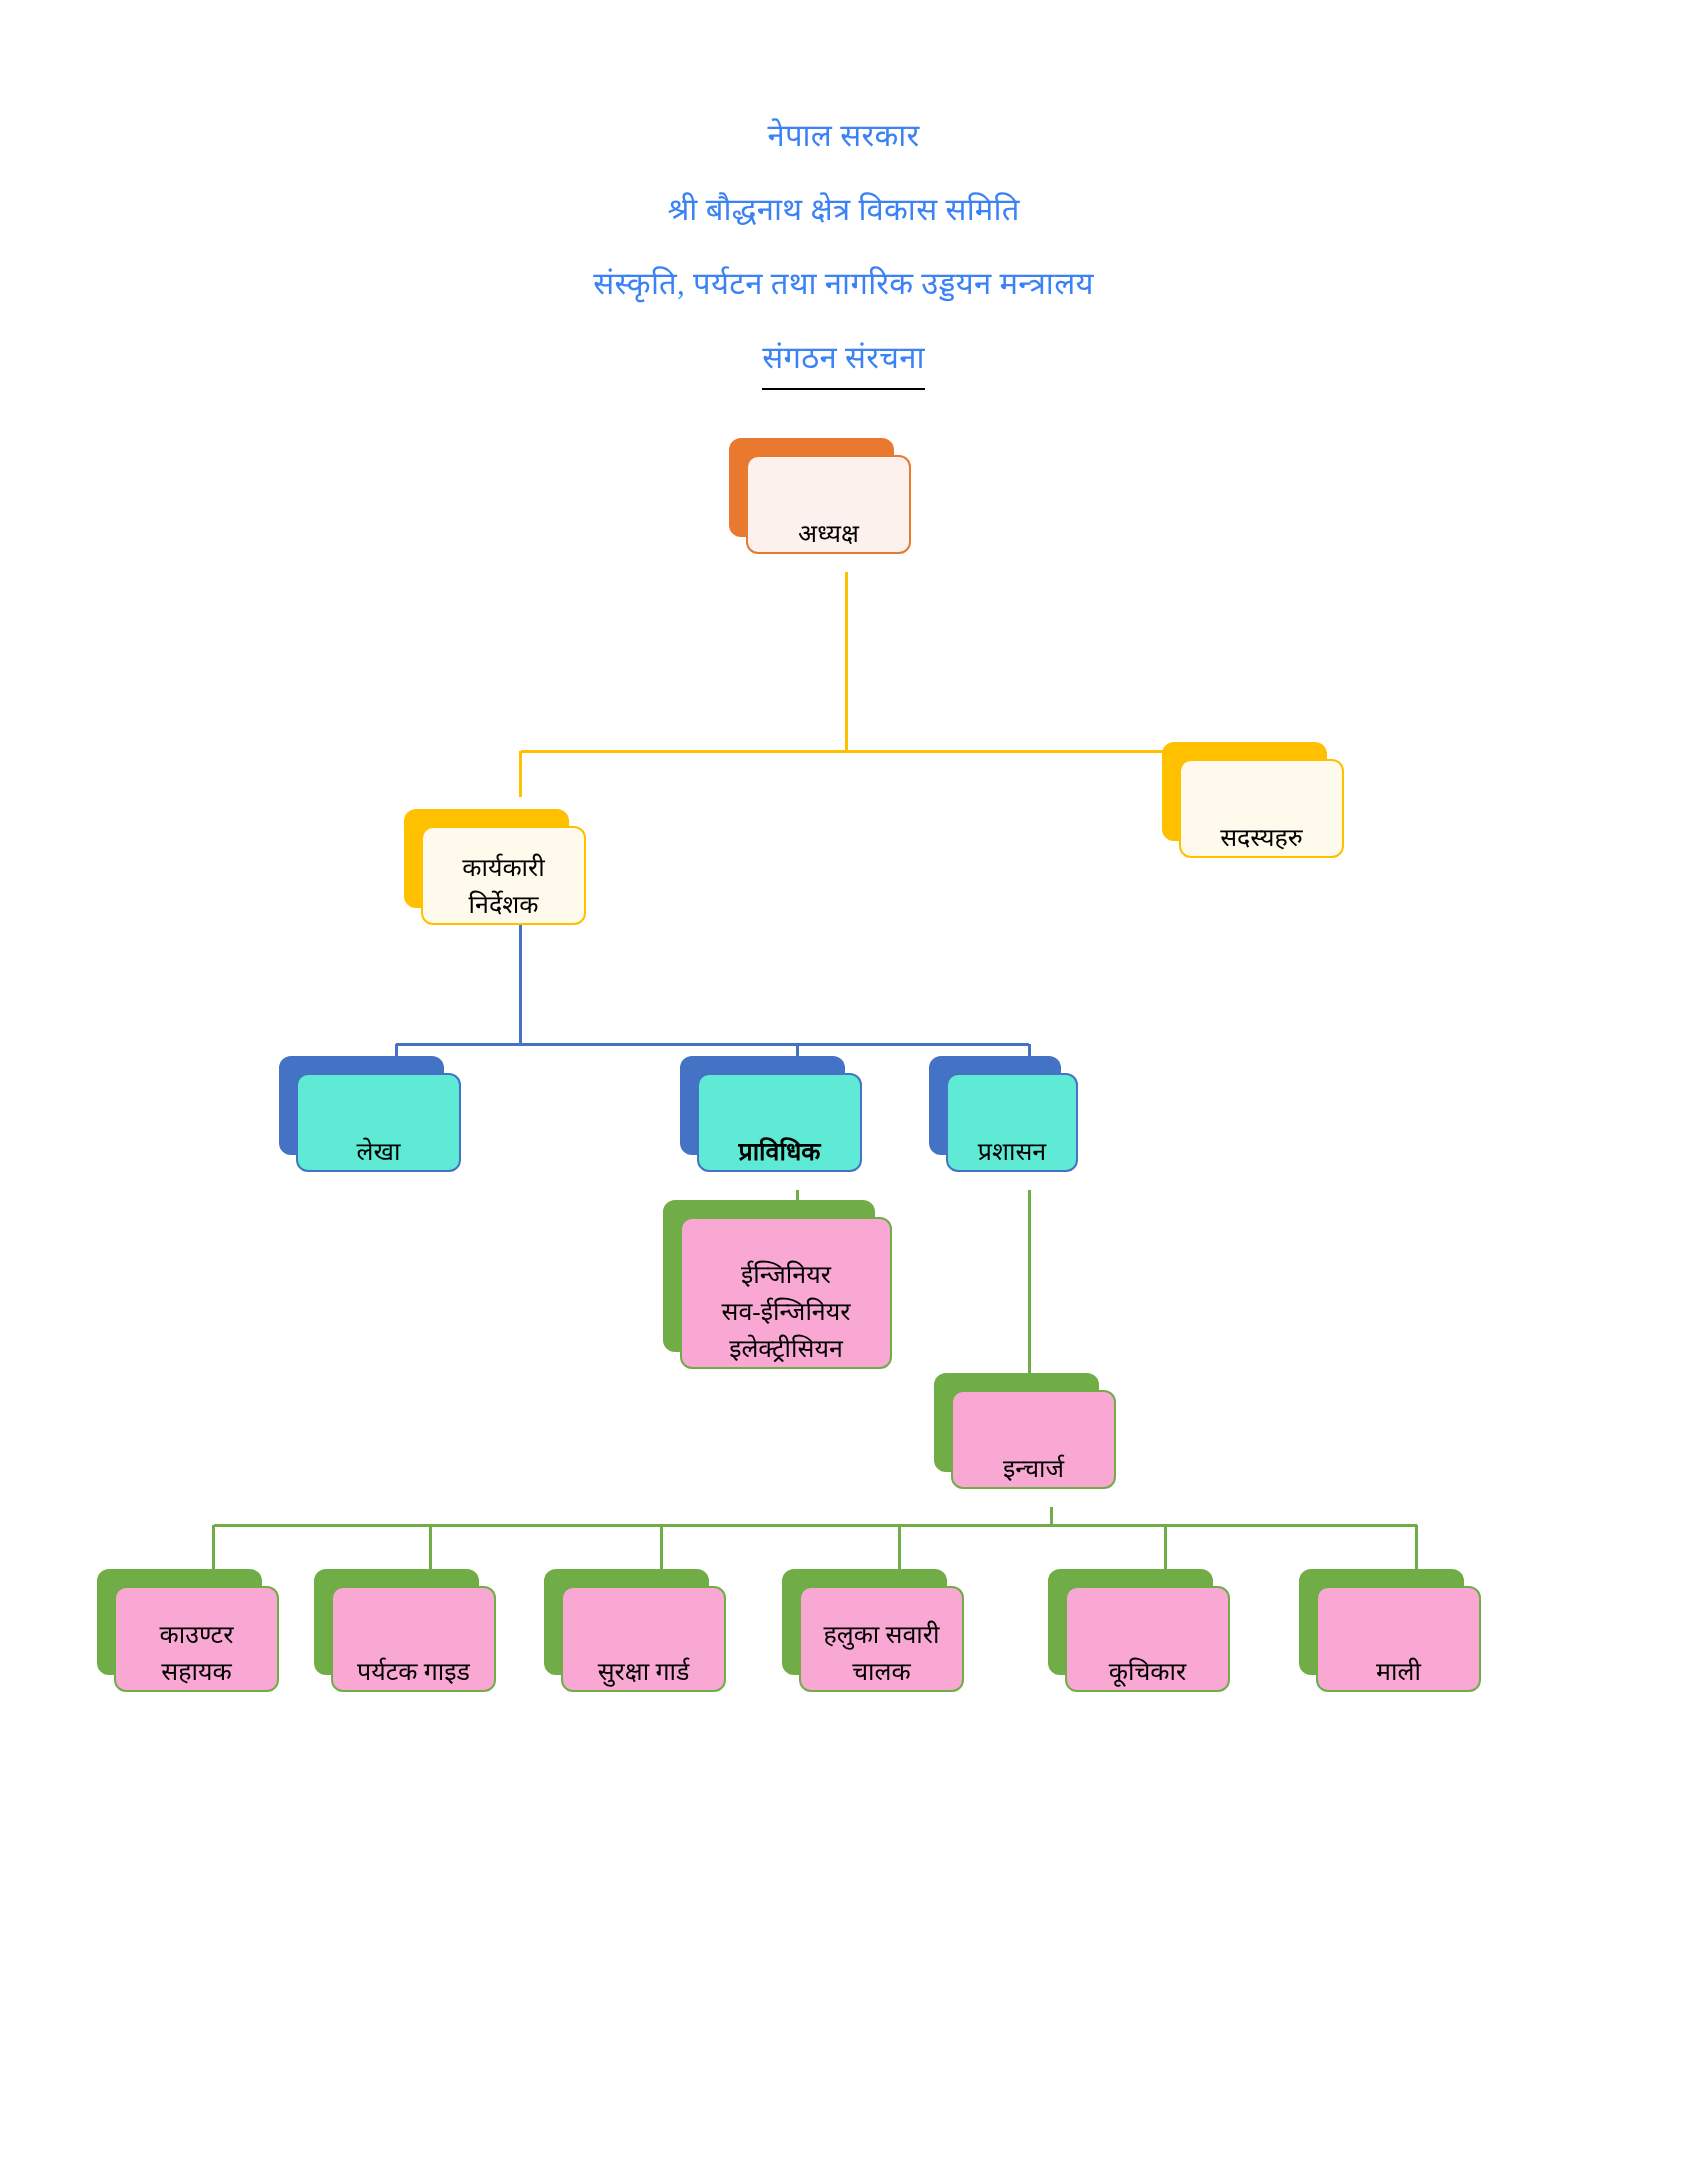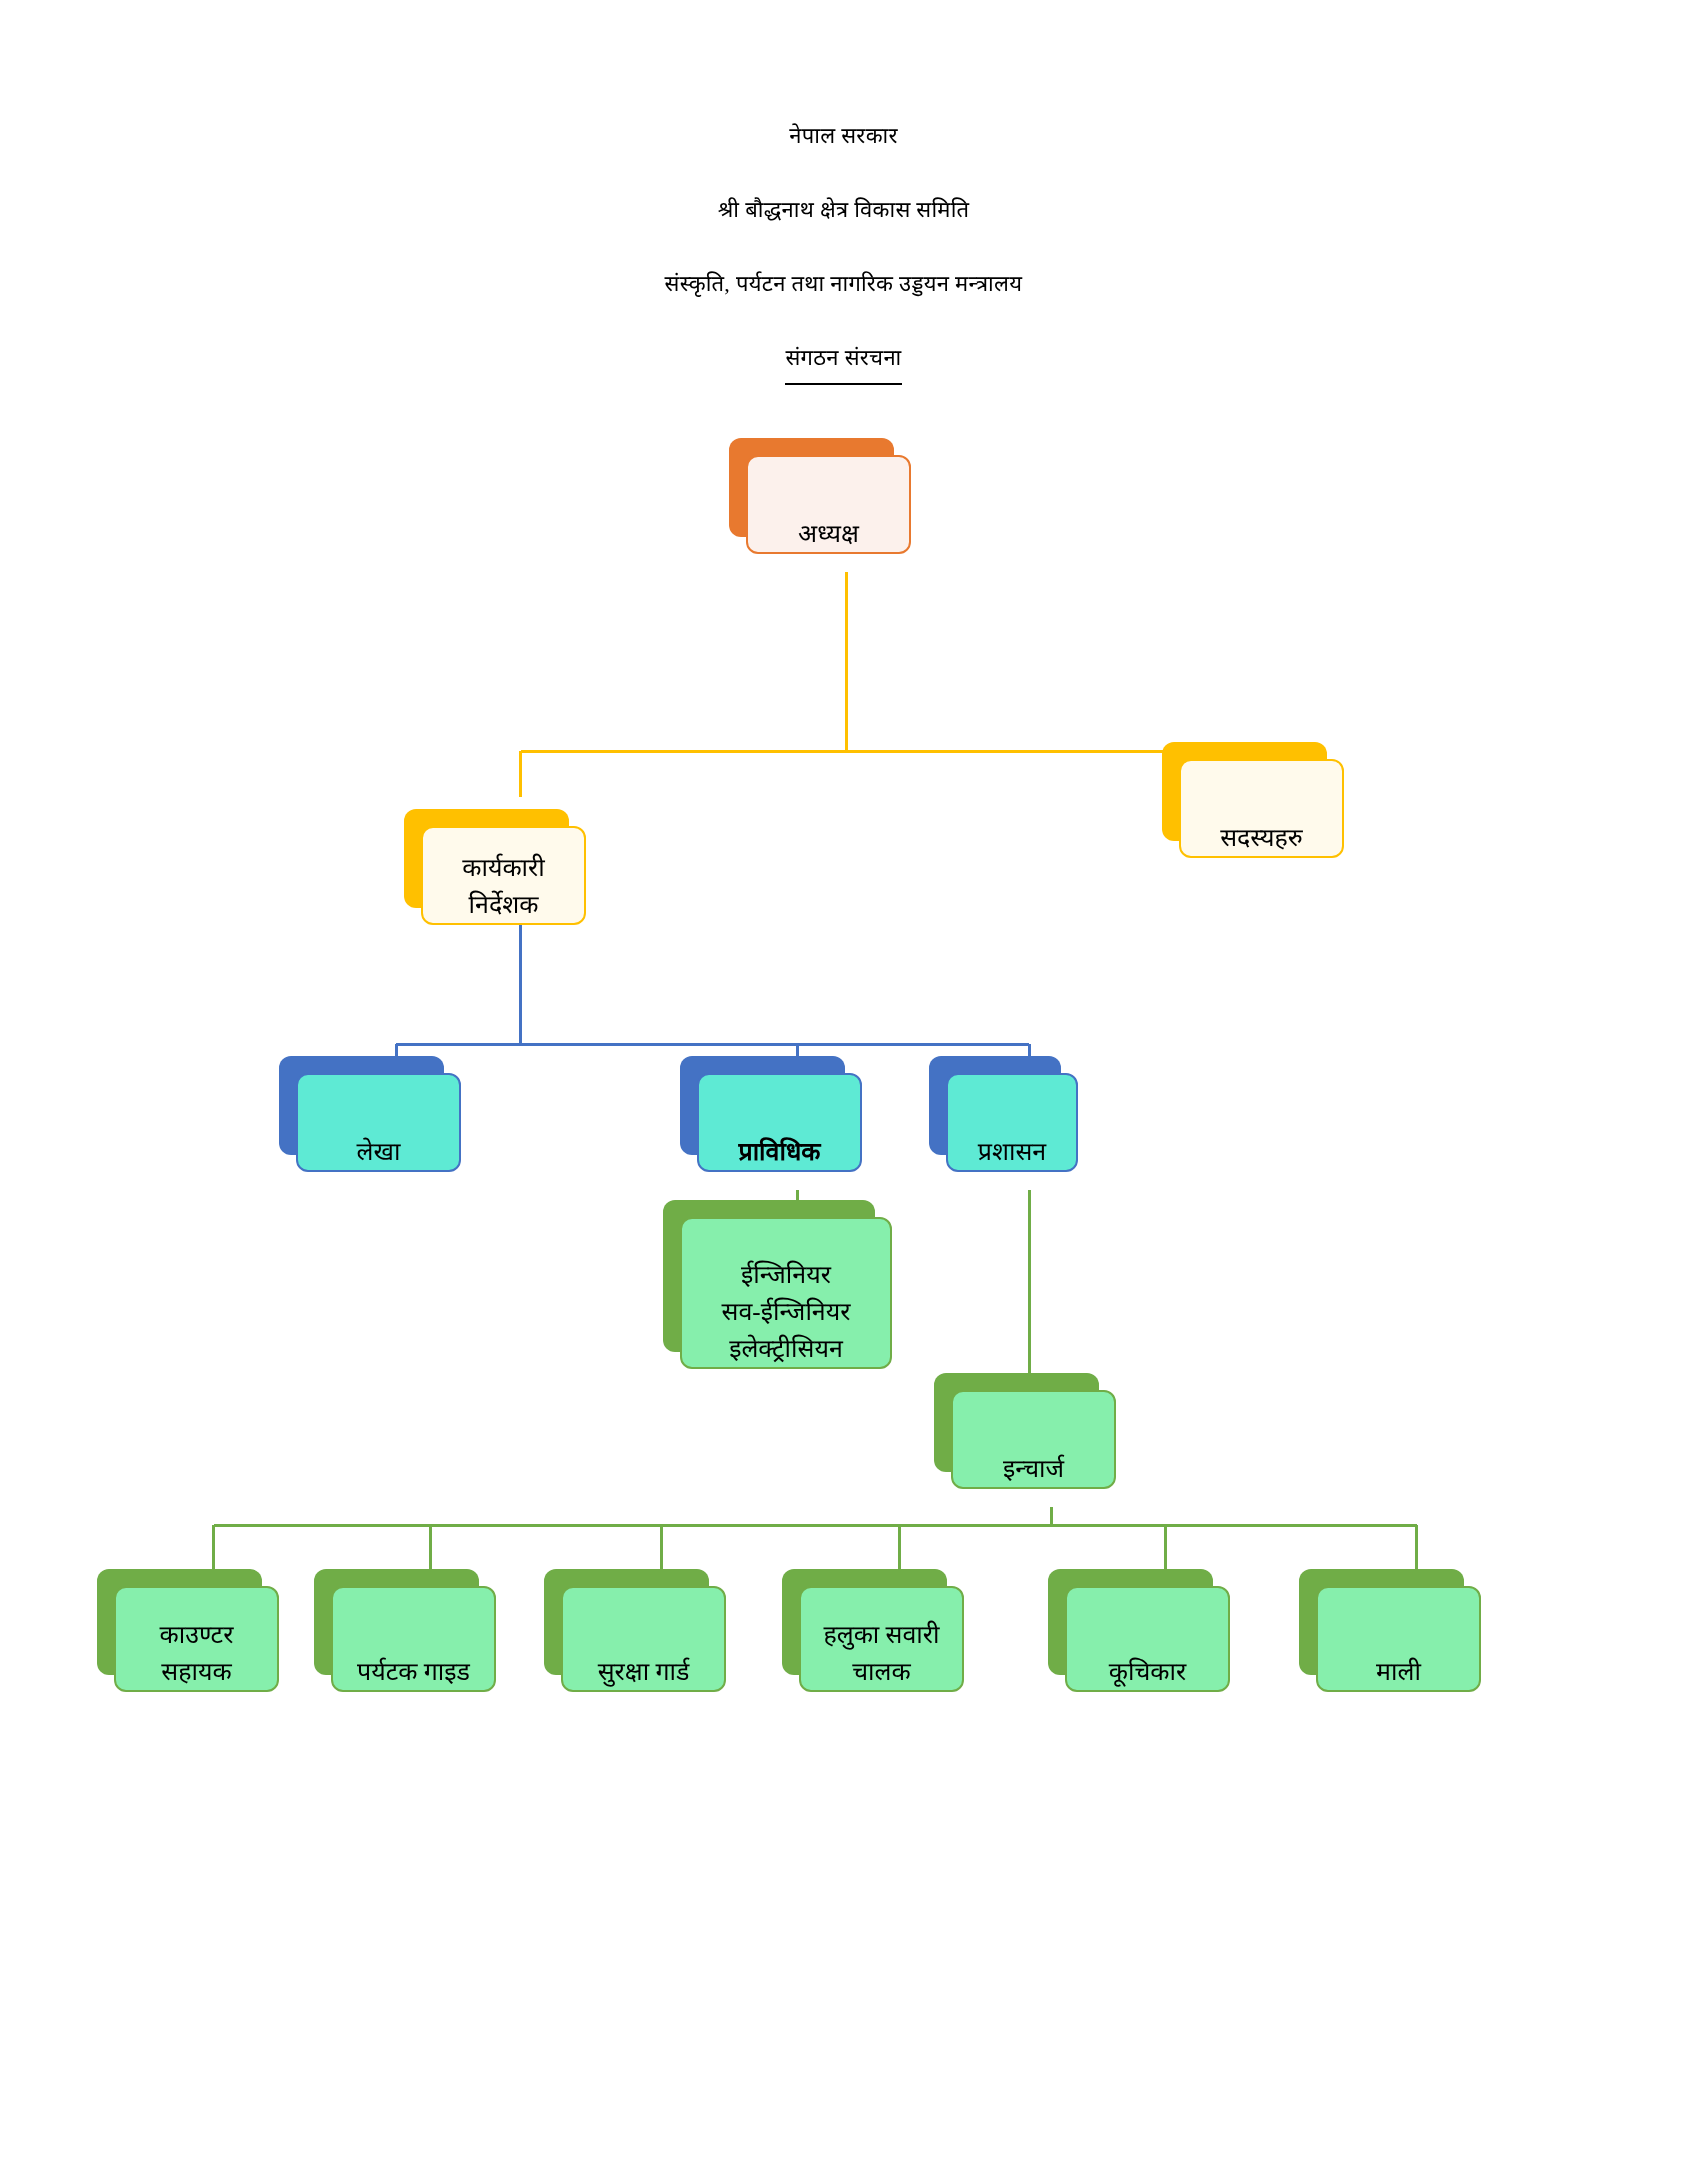--- a/index.html
+++ b/index.html
@@ -25,23 +25,23 @@
 
   
   .header {
     position: absolute;
     left: 0;
     top: 99px;
     width: 1687px;
     text-align: center;
   }
   .header .line {
-    font-size: 22px;
+    font-size: 31px;
     line-height: 74px;
-    color: #000000;
+    color: #3b82f6;
     letter-spacing: 0.3px;
     white-space: nowrap;
   }
   .header .line.underlined span.u {
     border-bottom: 2px solid #000;
     padding-bottom: 13px;
   }
 
   
   .conn {
@@ -90,21 +90,21 @@
   
   .t-yellow .shadow { background: #FFC000; }
   .t-yellow .card   { background: #FFFAEC; border-color: #FFC000; }
 
   
   .t-blue .shadow { background: #4472C4; }
   .t-blue .card   { background: #5eead4; border-color: #4472C4; }
 
   
   .t-green .shadow { background: #70AD47; }
-  .t-green .card   { background: #86efac; border-color: #70AD47; }
+  .t-green .card   { background: #f9a8d4; border-color: #70AD47; }
 </style>
 </head>
 <body>
 
 <div id="page">
 
   <div class="header">
     <div class="line">नेपाल सरकार</div>
     <div class="line">श्री बौद्धनाथ क्षेत्र विकास समिति</div>
     <div class="line">संस्कृति, पर्यटन तथा नागरिक उड्डयन मन्त्रालय</div>

